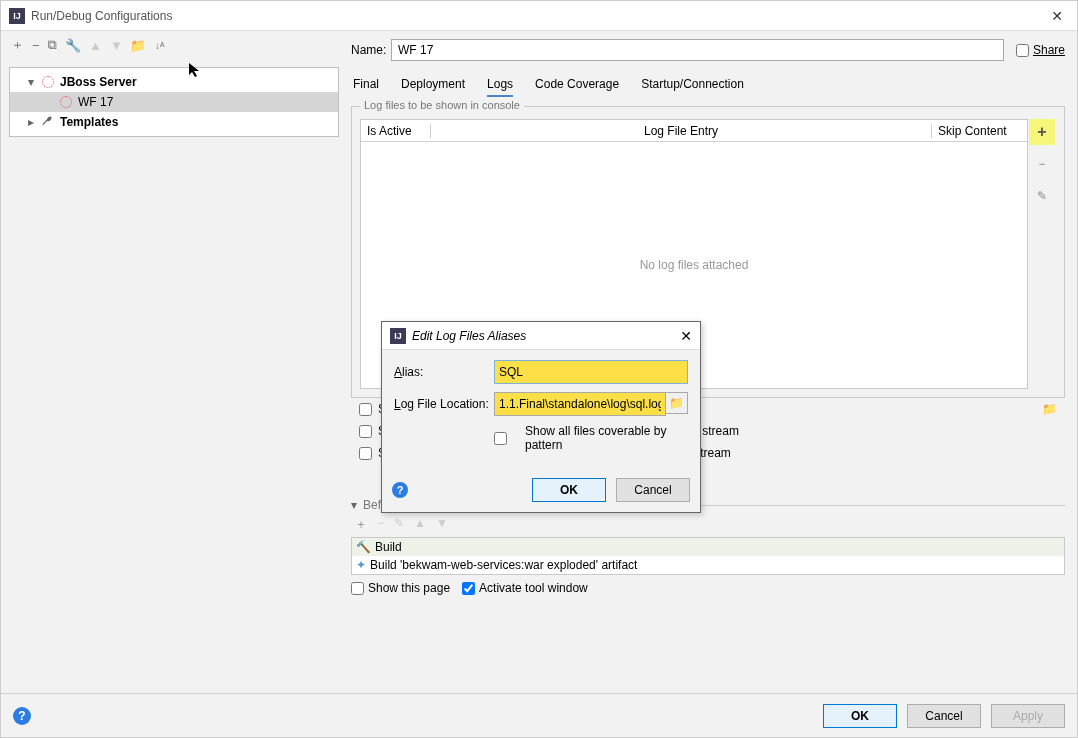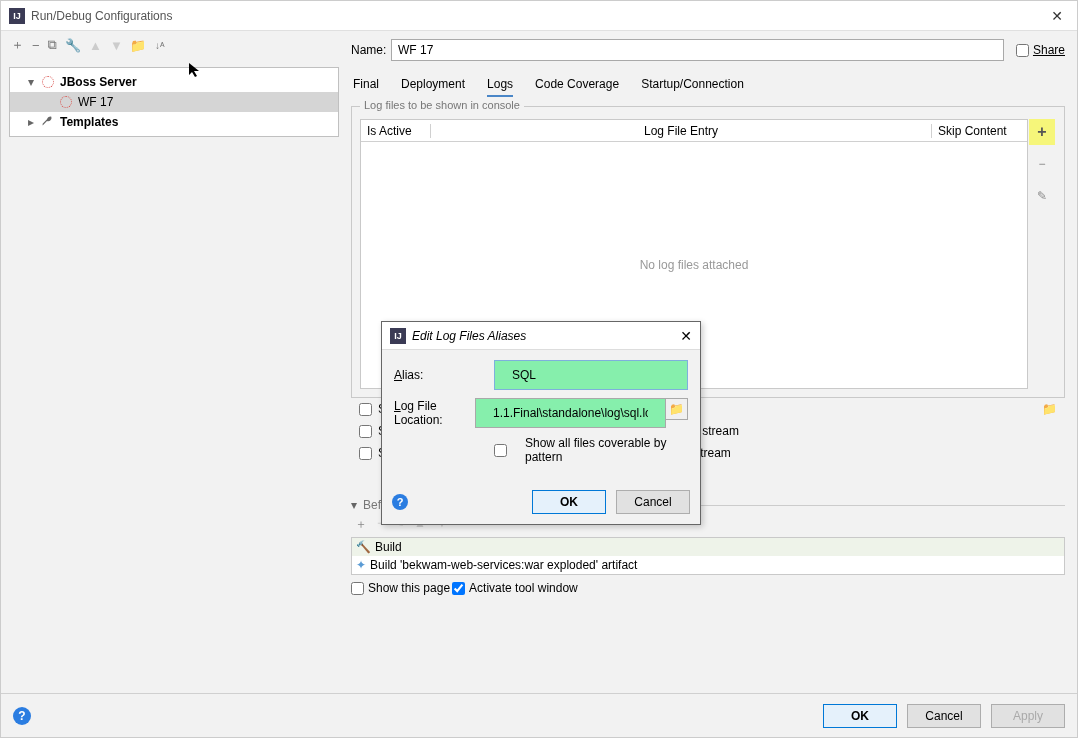--- a/index.html
+++ b/index.html
@@ -52,37 +52,37 @@
 .chk-row .trail-icon { margin-left: auto; color: #888; }
 .section-sep { height: 28px; }
 .before-launch { display: flex; align-items: center; gap: 6px; margin-top: 6px; color: #777; }
 .before-launch .exp { color: #666; }
 .bl-toolbar { display: flex; gap: 10px; padding: 4px 4px; color: #888; }
 .bl-list { border: 1px solid #c9c9c9; background: #fff; }
 .bl-item { display: flex; align-items: center; height: 18px; padding: 0 4px; gap: 4px; }
 .bl-item.sel { background: #eef3e9; }
 .bl-item .i1 { color: #6a9d3f; }
 .bl-item .i2 { color: #5a9bd5; }
-.bottom-row { display: flex; align-items: center; gap: 2px; padding: 6px 0; }
+.bottom-row { display: flex; align-items: center; gap: 12px; padding: 6px 0; }
 .footer { height: 44px; display: flex; align-items: center; padding: 0 12px; gap: 10px; border-top: 1px solid #d0d0d0; background: #f2f2f2; }
 .footer .help { width: 18px; height: 18px; border-radius: 50%; background: #2b7de1; color: #fff; display: flex; align-items: center; justify-content: center; font-weight: bold; font-size: 12px; }
 .footer .spacer { flex: 1; }
 .btn { min-width: 74px; height: 24px; border: 1px solid #adadad; background: #e1e1e1; cursor: pointer; padding: 0 12px; }
 .btn.primary { border: 1px solid #0078d7; background: #e5f1fb; font-weight: bold; }
 .btn.disabled { color: #aaa; }
 .modal { position: absolute; left: 380px; top: 290px; width: 320px; background: #f2f2f2; border: 1px solid #666; box-shadow: 2px 2px 6px rgba(0,0,0,0.2); z-index: 10; }
 .modal .mtitle { height: 28px; display: flex; align-items: center; padding: 0 8px; background: #fff; border-bottom: 1px solid #ddd; }
 .modal .mtitle .icon { width: 16px; height: 16px; background: #3b3b55; color: #fff; font-size: 9px; display: flex; align-items: center; justify-content: center; margin-right: 6px; font-weight: bold; }
 .modal .mtitle .t { flex: 1; font-style: italic; }
 .modal .mtitle .x { cursor: pointer; font-size: 14px; }
 .mbody { padding: 10px 12px; }
 .mrow { display: flex; align-items: center; margin-bottom: 8px; }
 .mrow .ml { width: 100px; }
 .mrow .ml .ul { text-decoration: underline; }
-.minput { flex: 1; height: 30px; border: 1px solid #7eb0dd; padding: 0 17px; background: #86efac; }
+.minput { flex: 1; height: 24px; border: 1px solid #7eb0dd; padding: 0 4px; background: #fde047; }
 .minput.plain { border: 1px solid #a9a9a9; }
 .minput-wrap { flex: 1; display: flex; }
 .folder-btn { width: 22px; height: 22px; border: 1px solid #a9a9a9; border-left: none; background: #f0f0f0; display: flex; align-items: center; justify-content: center; color: #999; cursor: pointer; }
 .mchk { display: flex; align-items: center; gap: 18px; margin-left: 100px; margin-bottom: 10px; }
 .mfooter { display: flex; align-items: center; padding: 6px 10px 10px 10px; gap: 10px; }
 .mfooter .help { width: 16px; height: 16px; border-radius: 50%; background: #2b7de1; color: #fff; display: flex; align-items: center; justify-content: center; font-weight: bold; font-size: 11px; }
 .mfooter .spacer { flex: 1; }
 .cursor-img { position: absolute; left: 186px; top: 30px; font-size: 16px; color: #000; pointer-events: none; z-index: 20; }
 </style>
 </head>

